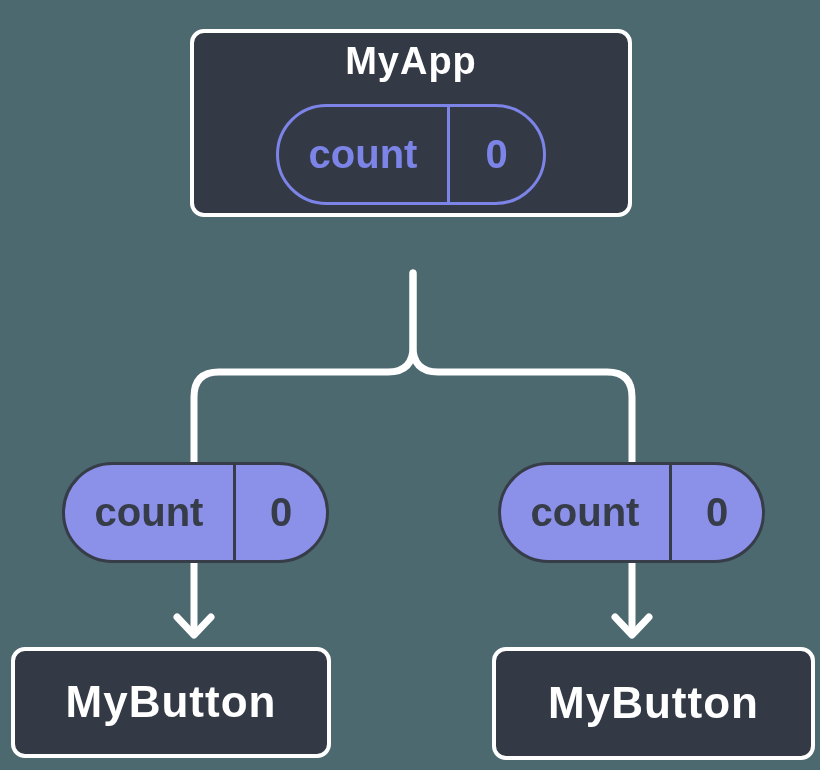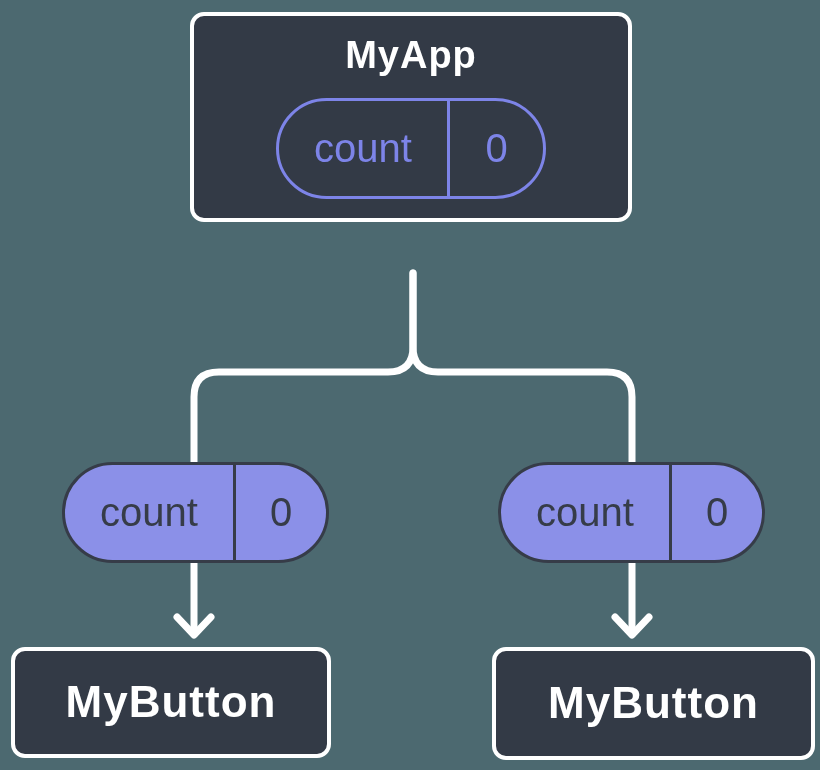--- a/index.html
+++ b/index.html
@@ -10,35 +10,35 @@
   }
   .connectors{position:absolute;left:0;top:0;width:820px;height:770px;z-index:1;}
   .connectors path{fill:none;stroke:var(--connector,#ffffff);stroke-width:7;stroke-linecap:round;stroke-linejoin:round;}
   .node{
     position:absolute;box-sizing:border-box;z-index:2;
     background:var(--node_fill,#333a46);
     border:4px solid var(--node_border,#ffffff);
     border-radius:14px;
   }
   .node-root{
-    left:190px;top:12px;width:442px;height:210px;
+    left:190px;top:29px;width:442px;height:188px;
     display:flex;flex-direction:column;align-items:center;justify-content:center;gap:22px;
   }
   .node-title{
     color:var(--title_text,#ffffff);font-size:38px;font-weight:600;letter-spacing:1px;line-height:1.1;
   }
   .node-leaf{display:flex;align-items:center;justify-content:center;}
   .leaf-left{left:11px;top:647px;width:320px;height:111px;}
   .leaf-right{left:492px;top:647px;width:323px;height:113px;}
   .leaf-title{font-size:44px;}
   .pill{
     box-sizing:border-box;display:flex;align-items:stretch;
     border-radius:999px;overflow:hidden;z-index:2;
   }
-  .pill-cell{display:flex;align-items:center;justify-content:center;font-size:40px;font-weight:400;}
+  .pill-cell{display:flex;align-items:center;justify-content:center;font-size:40px;font-weight:700;}
   .pill-key{flex:0 0 168px;}
   .pill-value{flex:1;}
   .pill-divider{flex:0 0 3px;background:currentColor;}
   .pill-outline{
     width:270px;height:101px;
     border:3px solid var(--accent,#7d84e8);
     color:var(--accent,#7d84e8);
     background:transparent;
   }
   .pill-solid{

